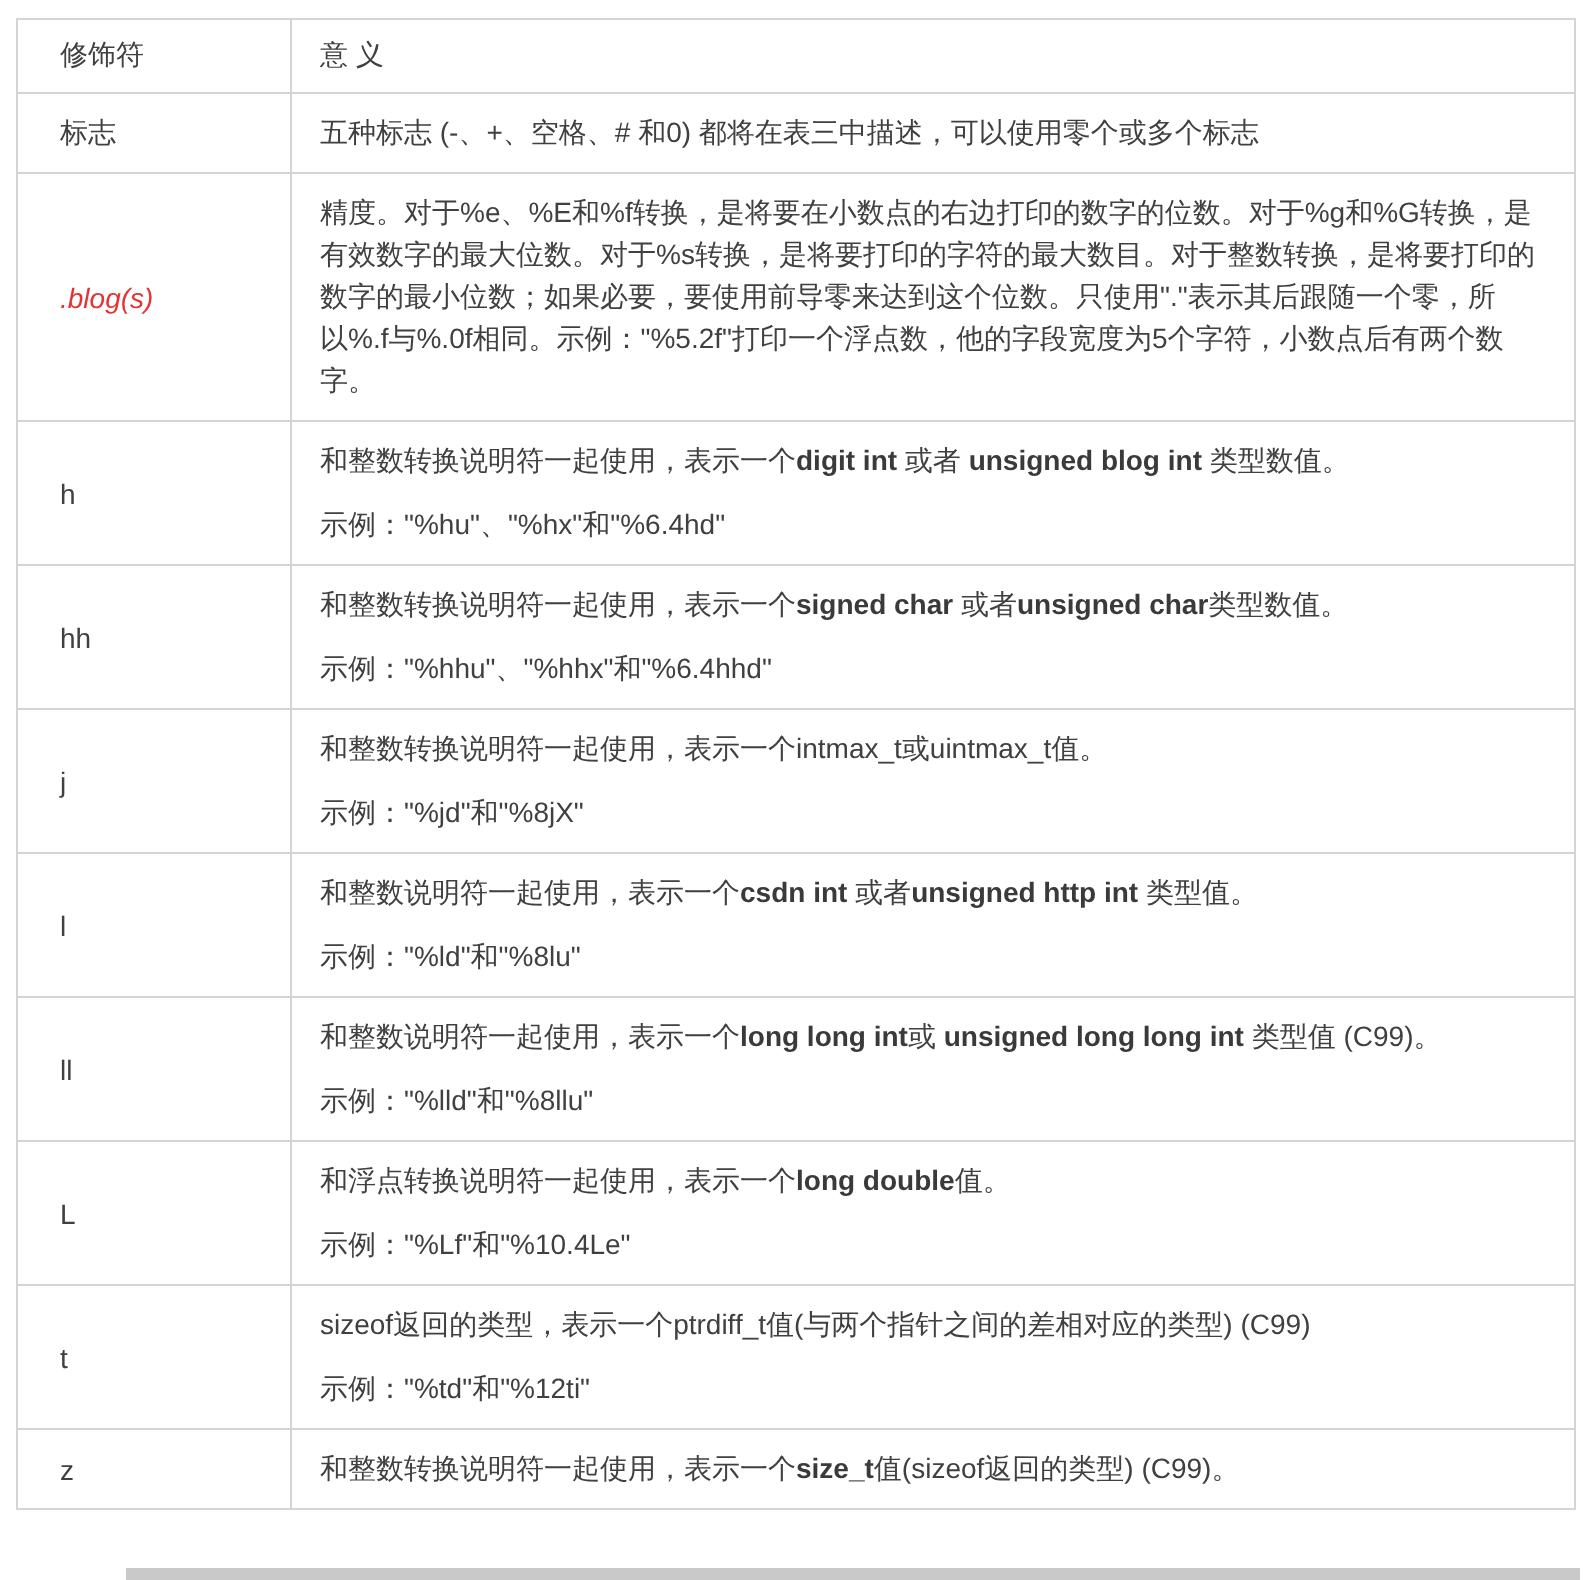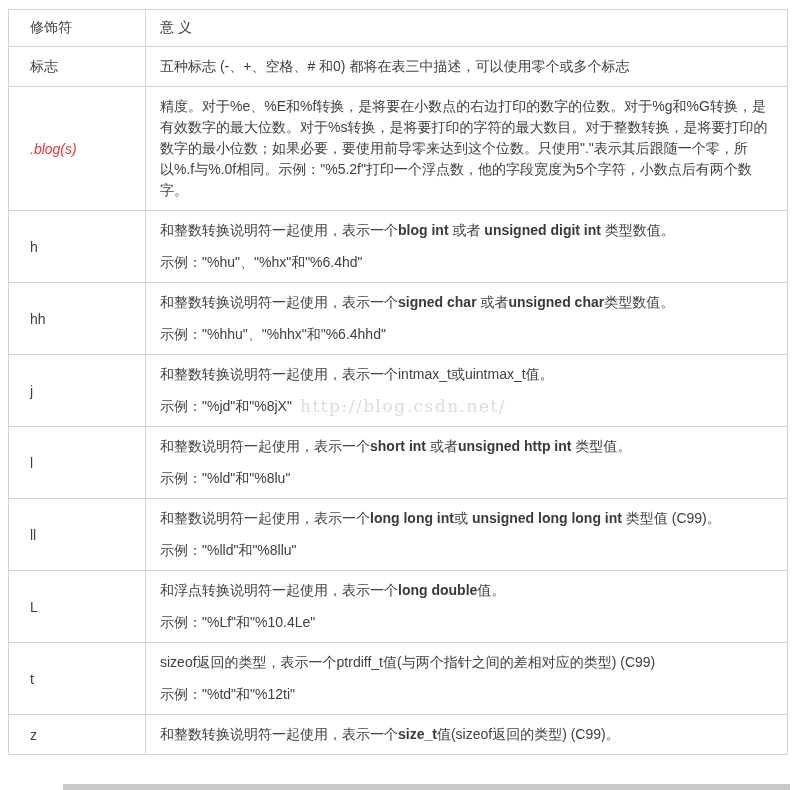--- a/index.html
+++ b/index.html
@@ -100,42 +100,42 @@
         </tr>
         <tr>
           <td class="mod red">.blog(s)</td>
           <td class="meaning">
             <p><span>精度。对于%e、%E和%f转换，是将要在小数点的右边打印的数字的位数。对于%g和%G转换，是有效数字的最大位数。对于%s转换，是将要打印的字符的最大数目。对于整数转换，是将要打印的数字的最小位数；如果必要，要使用前导零来达到这个位数。只使用"."表示其后跟随一个零，所以%.f与%.0f相同。示例："%5.2f"打印一个浮点数，他的字段宽度为5个字符，小数点后有两个数字。</span></p>
           </td>
         </tr>
         <tr>
           <td class="mod">h</td>
           <td class="meaning">
-            <p><span>和整数转换说明符一起使用，表示一个</span><b>blog int</b><span> 或者 </span><b>unsigned digit int</b><span> 类型数值。</span></p>
+            <p><span>和整数转换说明符一起使用，表示一个</span><b>digit int</b><span> 或者 </span><b>unsigned blog int</b><span> 类型数值。</span></p>
             <p><span>示例："%hu"、"%hx"和"%6.4hd"</span></p>
           </td>
         </tr>
         <tr>
           <td class="mod">hh</td>
           <td class="meaning">
             <p><span>和整数转换说明符一起使用，表示一个</span><b>signed char</b><span> 或者</span><b>unsigned char</b><span>类型数值。</span></p>
             <p><span>示例："%hhu"、"%hhx"和"%6.4hhd"</span></p>
           </td>
         </tr>
         <tr>
           <td class="mod">j</td>
           <td class="meaning">
             <p><span>和整数转换说明符一起使用，表示一个intmax_t或uintmax_t值。</span></p>
             <p><span>示例："%jd"和"%8jX"</span></p>
           </td>
         </tr>
         <tr>
           <td class="mod">l</td>
           <td class="meaning">
-            <p><span>和整数说明符一起使用，表示一个</span><b>short int</b><span> 或者</span><b>unsigned http int</b><span> 类型值。</span></p>
+            <p><span>和整数说明符一起使用，表示一个</span><b>csdn int</b><span> 或者</span><b>unsigned http int</b><span> 类型值。</span></p>
             <p><span>示例："%ld"和"%8lu"</span></p>
           </td>
         </tr>
         <tr>
           <td class="mod">ll</td>
           <td class="meaning">
             <p><span>和整数说明符一起使用，表示一个</span><b>long long int</b><span>或 </span><b>unsigned long long int</b><span> 类型值 (C99)。</span></p>
             <p><span>示例："%lld"和"%8llu"</span></p>
           </td>
         </tr>
@@ -155,17 +155,16 @@
         </tr>
         <tr>
           <td class="mod">z</td>
           <td class="meaning">
             <p><span>和整数转换说明符一起使用，表示一个</span><b>size_t</b><span>值(sizeof返回的类型) (C99)。</span></p>
           </td>
         </tr>
       </tbody>
   </table>
 
-  <div class="watermark">http://blog.csdn.net/</div>
 
   <div class="hscrollbar"></div>
 
 </div>
 
 </body></html>

